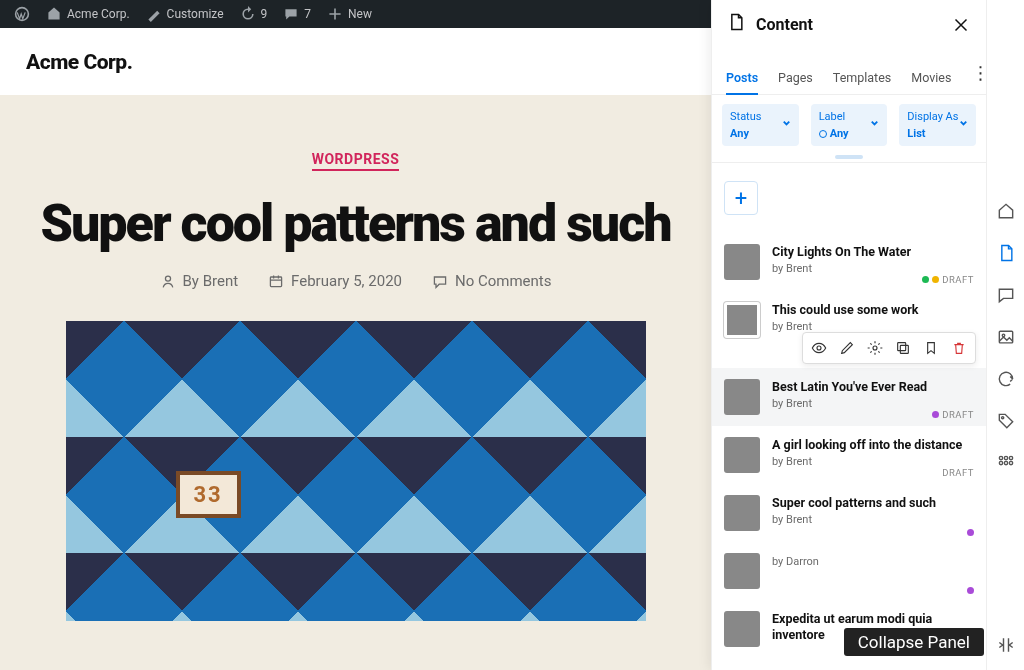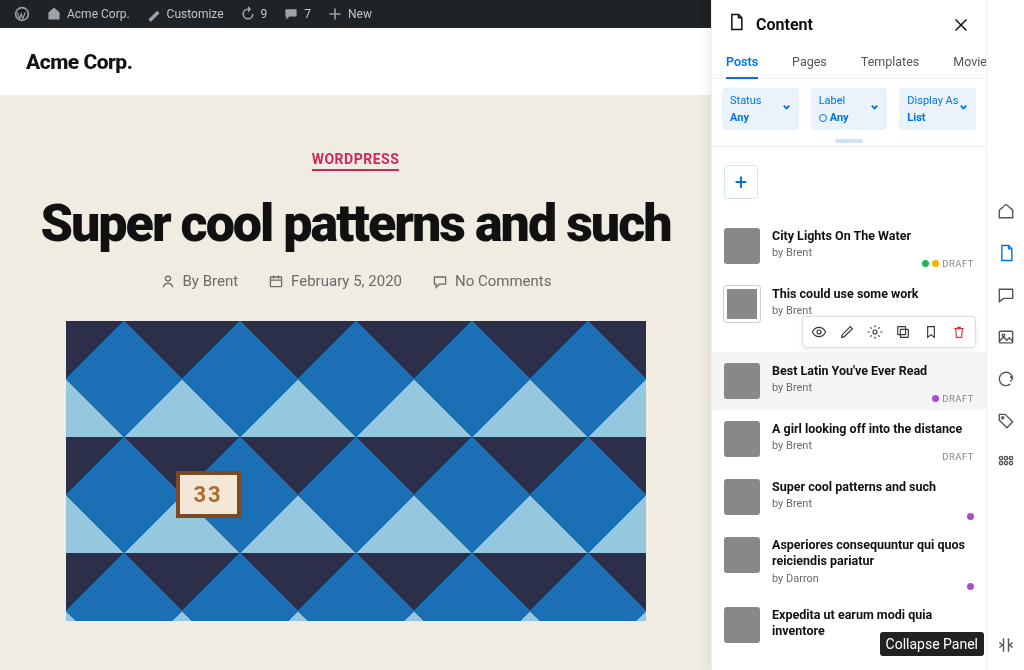--- a/index.html
+++ b/index.html
@@ -31,21 +31,21 @@
   .hero .feat{position:relative}
   .hero .feat .tile33{position:absolute;top:150px;left:110px;width:65px;height:47px;background:#f3e8d8;border:4px solid #7a4a26;display:flex;align-items:center;justify-content:center;font-weight:700;font-size:22px;color:#b06a2e;letter-spacing:2px}
 
   
   .panel{position:absolute;top:0;right:38px;bottom:0;width:275px;background:#fff;box-shadow:-2px 0 12px rgba(0,0,0,.08);display:flex;flex-direction:column;border-left:1px solid #eee}
   .panel-head{display:flex;align-items:center;gap:10px;padding:12px 14px 8px;font-weight:700;font-size:16px}
   .panel-head svg{width:20px;height:20px;stroke:#111;fill:none;stroke-width:1.8}
   .close-x{position:absolute;top:14px;right:14px;width:22px;height:22px;cursor:pointer}
   .close-x svg{width:22px;height:22px;stroke:#111;stroke-width:1.6}
 
-  .tabs{display:flex;gap:34px;padding:0 14px;border-bottom:1px solid #eee;position:relative;margin-top:2px}
+  .tabs{display:flex;gap:20px;padding:0 14px;border-bottom:1px solid #eee;position:relative;margin-top:18px}
   .tabs .tab{font-size:12.5px;color:#555;padding:8px 0;cursor:pointer}
   .tabs .tab.active{color:#0073e6;font-weight:600;border-bottom:2px solid #0073e6;margin-bottom:-1px}
   .tabs .kebab{margin-left:auto;font-size:18px;color:#333;cursor:pointer}
 
   .filters{display:flex;gap:12px;padding:9px 10px 16px;border-bottom:1px solid #eee;position:relative}
   .filter{flex:1;background:#eaf3fc;border-radius:4px;padding:6px 8px;font-size:11px;color:#0073e6;cursor:pointer;position:relative}
   .filter .v{font-weight:700;margin-top:4px}
   .filter .v .dot{display:inline-block;width:8px;height:8px;border-radius:50%;border:1.6px solid #0073e6;margin-right:3px;vertical-align:middle}
   .filter .chev{position:absolute;right:7px;top:50%;transform:translateY(-50%)}
   .filter .chev svg{width:11px;height:11px;stroke:#0073e6;fill:none;stroke-width:2}
@@ -84,21 +84,21 @@
      #1a6fb5}
   .th5{background:linear-gradient(#e9eef2 55%,#b7d4e8 0)}
   .th6{background:linear-gradient(#e9eef2 55%,#b7d4e8 0)}
 
   
   .rail{position:absolute;top:0;right:0;bottom:0;width:38px;background:#fff;border-left:1px solid #eee;display:flex;flex-direction:column;align-items:center;padding-top:200px;gap:20px}
   .rail .r{width:22px;height:22px;cursor:pointer;display:flex;align-items:center;justify-content:center}
   .rail svg{width:20px;height:20px;stroke:#555;fill:none;stroke-width:1.7}
   .rail .r.active svg{stroke:#0073e6}
   .rail .collapse{position:absolute;bottom:14px}
-  .rail-tip{position:absolute;right:40px;bottom:14px;background:#222;color:#fff;font-size:14px;padding:4px 6px;border-radius:3px;white-space:nowrap}
+  .rail-tip{position:absolute;right:40px;bottom:14px;background:#222;color:#fff;font-size:17px;padding:4px 14px;border-radius:3px;white-space:nowrap}
 
   .siteview{position:absolute;top:28px;left:0;right:313px;bottom:0;overflow:hidden;background:#fff}
 </style>
 </head>
 <body>
 
 <div class="adminbar">
   <div class="ab-item">
       <span class="ab-ico">
         <svg viewBox="0 0 20 20">
@@ -321,21 +321,20 @@
           <div class="by">by Brent</div>
         </div>
       <div class="status">
           <span class="sdot sd-purple"></span>
         </div>
     </div>
 
     <div class="item">
       <div class="thumb th5"></div>
       <div class="txt">
-          <div class="title">Asperiores consequuntur qui quos reiciendis pariatur</div>
           <div class="by">by Darron</div>
         </div>
       <div class="status">
           <span class="sdot sd-purple"></span>
         </div>
     </div>
 
     <div class="item">
       <div class="thumb th6"></div>
       <div class="txt">

